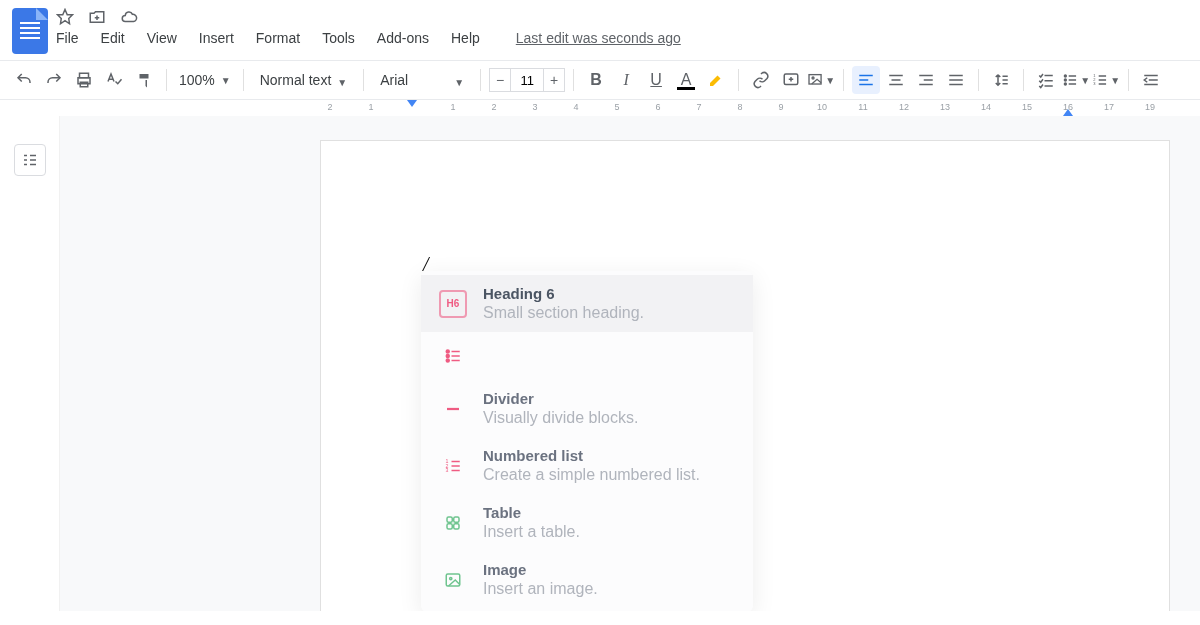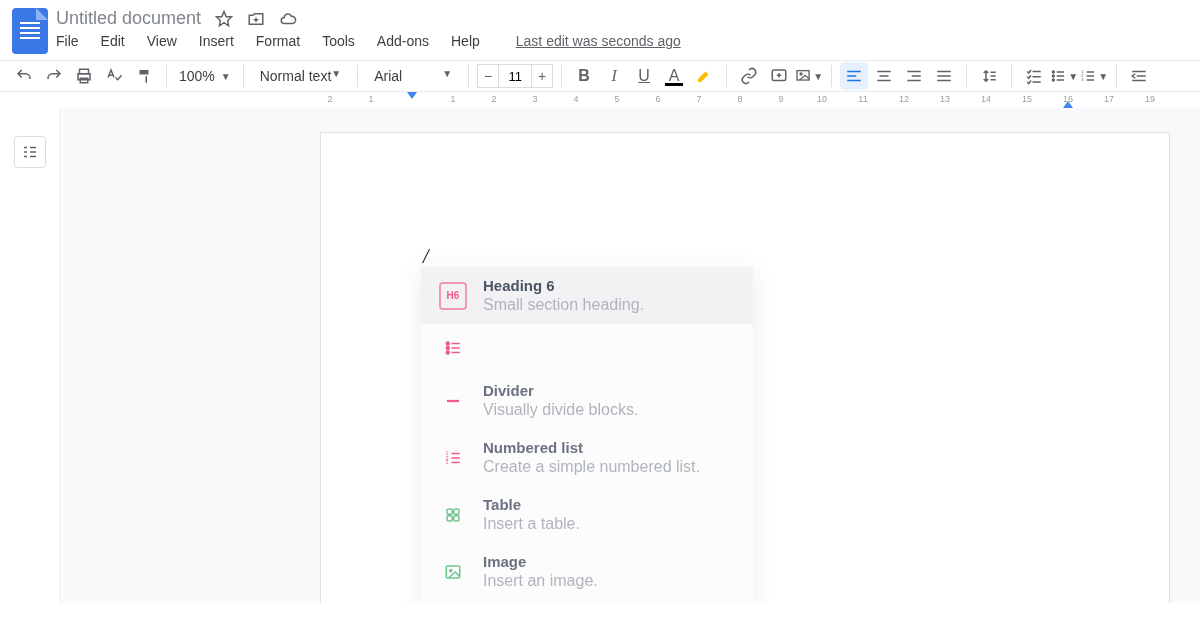--- a/index.html
+++ b/index.html
@@ -11,26 +11,26 @@
   .doc-icon::after { content:""; position:absolute; left:8px; right:8px; top:14px; height:2px; background:#fff; box-shadow:0 5px 0 #fff,0 10px 0 #fff,0 15px 0 #fff; }
   .title-block { display:flex; flex-direction:column; gap:4px; }
   .title-row { display:flex; align-items:center; gap:14px; }
   .doc-title { font-size:18px; color:#80868b; font-weight:400; }
   .title-icon { width:18px; height:18px; display:flex; align-items:center; justify-content:center; color:#5f6368; cursor:pointer; }
   .menu-row { display:flex; align-items:center; gap:22px; font-size:14px; color:#3c4043; }
   .menu-item { cursor:pointer; }
   .last-edit { color:#5f6368; text-decoration:underline; cursor:pointer; margin-left:14px; }
 
   
-  .toolbar { display:flex; align-items:center; border-top:1px solid #e8eaed; border-bottom:1px solid #e8eaed; padding:4px 10px; gap:2px; height:32px; margin-top:6px; }
+  .toolbar { display:flex; align-items:center; border-top:1px solid #e8eaed; border-bottom:1px solid #e8eaed; padding:4px 10px; gap:2px; height:40px; margin-top:6px; }
   .tb-btn { width:28px; height:28px; display:flex; align-items:center; justify-content:center; color:#5f6368; cursor:pointer; border-radius:4px; }
   .tb-btn.active { background:#e8f0fe; color:#1a73e8; }
   .sep { width:1px; height:22px; background:#e0e0e0; margin:0 6px; }
   .zoom { display:flex; align-items:center; gap:6px; font-size:14px; color:#3c4043; padding:0 4px; cursor:pointer; }
-  .style-select, .font-select { display:flex; align-items:flex-start; font-size:14px; color:#3c4043; padding:0 8px; cursor:pointer; }
+  .style-select, .font-select { display:flex; align-items:flex-end; gap:6px; font-size:14px; color:#3c4043; padding:0 8px; cursor:pointer; }
   .font-size-box { display:flex; align-items:center; }
   .fs-btn { width:22px; height:24px; border:1px solid #dadce0; display:flex; align-items:center; justify-content:center; font-size:14px; color:#5f6368; cursor:pointer; }
   .fs-input { width:32px; height:24px; border:1px solid #dadce0; border-left:none; border-right:none; text-align:center; font-size:13px; }
   .text-color { position:relative; }
   .text-color .uline { position:absolute; bottom:4px; left:5px; right:5px; height:3px; background:#000; }
   svg { width:18px; height:18px; }
 
   
   .ruler { height:16px; background:#fff; position:relative; font-size:9px; color:#9aa0a6; user-select:none; margin-left:60px; }
   .ruler .tick { position:absolute; top:2px; transform:translateX(-50%); }
@@ -59,21 +59,20 @@
 
   .caret { font-size:10px; color:#5f6368; }
 </style>
 </head>
 <body>
 
 <div class="header">
   <div class="doc-icon"></div>
   <div class="title-block">
     <div class="title-row">
-      <span class="doc-title">Untitled document</span>
       <span class="title-icon">
         <svg viewBox="0 0 24 24" fill="none" stroke="currentColor" stroke-width="2">
             <polygon points="12 2 15 9 22 9 17 14 18 21 12 17 6 21 7 14 2 9 9 9"></polygon>
           </svg>
       </span>
       <span class="title-icon">
         <svg viewBox="0 0 24 24" fill="none" stroke="currentColor" stroke-width="2">
             <path d="M3 7h5l2-2h11v14H3z"></path>
             <path d="M9 13h6M12 10v6"></path>
           </svg>

